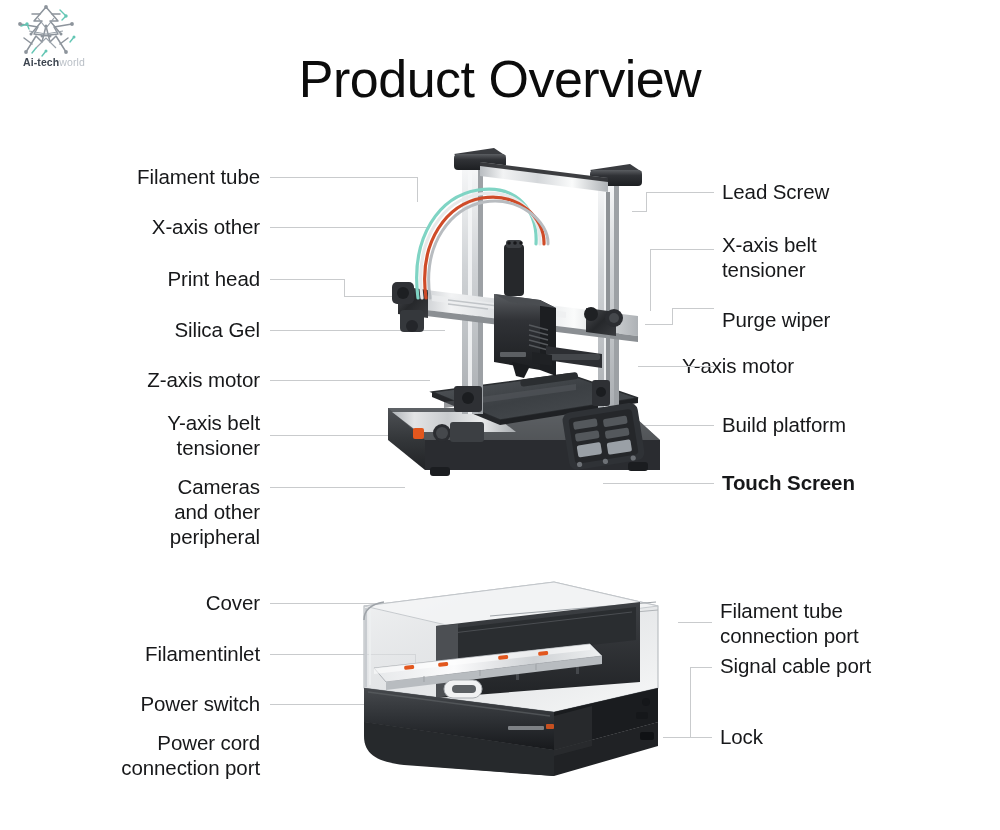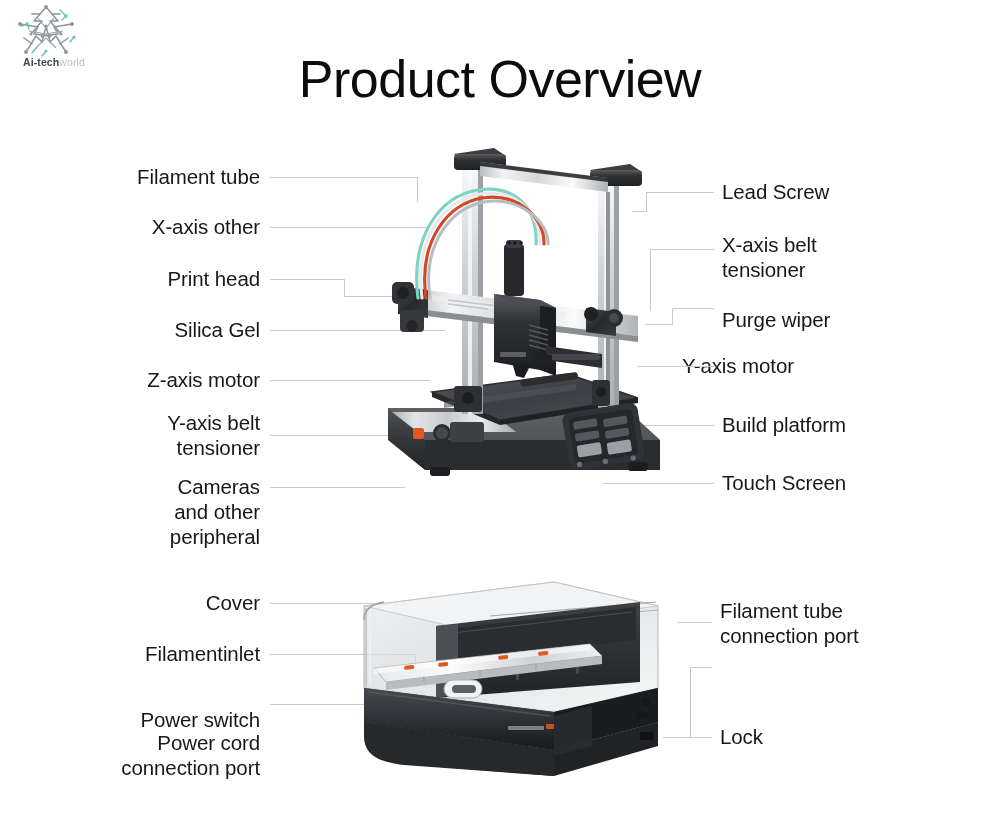--- a/index.html
+++ b/index.html
@@ -118,21 +118,21 @@
   <div class="abs ln lnh" style="left:270px;top:380px;width:160px;"></div>
   <div class="abs ln lnh" style="left:270px;top:435px;width:155px;"></div>
   <div class="abs ln lnh" style="left:270px;top:487px;width:135px;"></div>
 
   <div class="abs label l" style="left:722px;top:179px;width:230px;">Lead Screw</div>
   <div class="abs label l" style="left:722px;top:232px;width:230px;">X-axis belt
 tensioner</div>
   <div class="abs label l" style="left:722px;top:295px;width:230px;margin-top:12px;">Purge wiper</div>
   <div class="abs label l" style="left:682px;top:353px;width:230px;">Y-axis motor</div>
   <div class="abs label l" style="left:722px;top:412px;width:230px;">Build platform</div>
-  <div class="abs label l" style="left:722px;top:470px;width:230px;">Touch Screen</div>
+  <div class="abs label l" style="left:722px;top:470px;width:230px;font-weight:bold;">Touch Screen</div>
 
   <div class="abs ln lnh" style="left:646px;top:192px;width:68px;"></div>
   <div class="abs ln lnv" style="left:646px;top:192px;height:19px;"></div>
   <div class="abs ln lnh" style="left:632px;top:211px;width:15px;"></div>
   <div class="abs ln lnh" style="left:650px;top:249px;width:64px;"></div>
   <div class="abs ln lnv" style="left:650px;top:249px;height:62px;"></div>
   <div class="abs ln lnh" style="left:672px;top:308px;width:42px;"></div>
   <div class="abs ln lnv" style="left:672px;top:308px;height:17px;"></div>
   <div class="abs ln lnh" style="left:645px;top:324px;width:28px;"></div>
   <div class="abs ln lnh" style="left:638px;top:366px;width:76px;"></div>
@@ -287,31 +287,32 @@
         <circle cx="260" cy="323" r="2.6" fill="#6d7176"></circle>
       </g>
 
       <rect x="84" y="246" width="28" height="26" rx="3" fill="#2e3034"></rect>
       <circle cx="98" cy="258" r="6" fill="#1b1d20"></circle>
     </svg>
   </div>
 
   <div class="abs label r" style="left:60px;top:590px;width:200px;">Cover</div>
   <div class="abs label r" style="left:60px;top:641px;width:200px;">Filamentinlet</div>
-  <div class="abs label r" style="left:60px;top:691px;width:200px;margin-top:16px;">Power switch</div>
+  <div class="abs label r" style="left:60px;top:691px;width:200px;">Power switch</div>
   <div class="abs label r" style="left:60px;top:730px;width:200px;">Power cord
 connection port</div>
 
   <div class="abs ln lnh" style="left:270px;top:603px;width:128px;"></div>
   <div class="abs ln lnh" style="left:270px;top:654px;width:146px;"></div>
   <div class="abs ln lnv" style="left:415px;top:654px;height:24px;"></div>
   <div class="abs ln lnh" style="left:270px;top:704px;width:102px;"></div>
 
   <div class="abs label l" style="left:720px;top:598px;width:250px;">Filament tube
 connection port</div>
+  <div class="abs label l" style="left:720px;top:653px;width:250px;">Signal cable port</div>
   <div class="abs label l" style="left:720px;top:724px;width:250px;">Lock</div>
 
   <div class="abs ln lnh" style="left:678px;top:622px;width:34px;"></div>
   <div class="abs ln lnv" style="left:678px;top:622px;height:0px;"></div>
   <div class="abs ln lnh" style="left:690px;top:667px;width:22px;"></div>
   <div class="abs ln lnv" style="left:690px;top:667px;height:71px;"></div>
   <div class="abs ln lnh" style="left:663px;top:737px;width:49px;"></div>
 
   <div class="abs" id="dryer">
     <svg viewBox="0 0 340 215" width="340" height="215">

